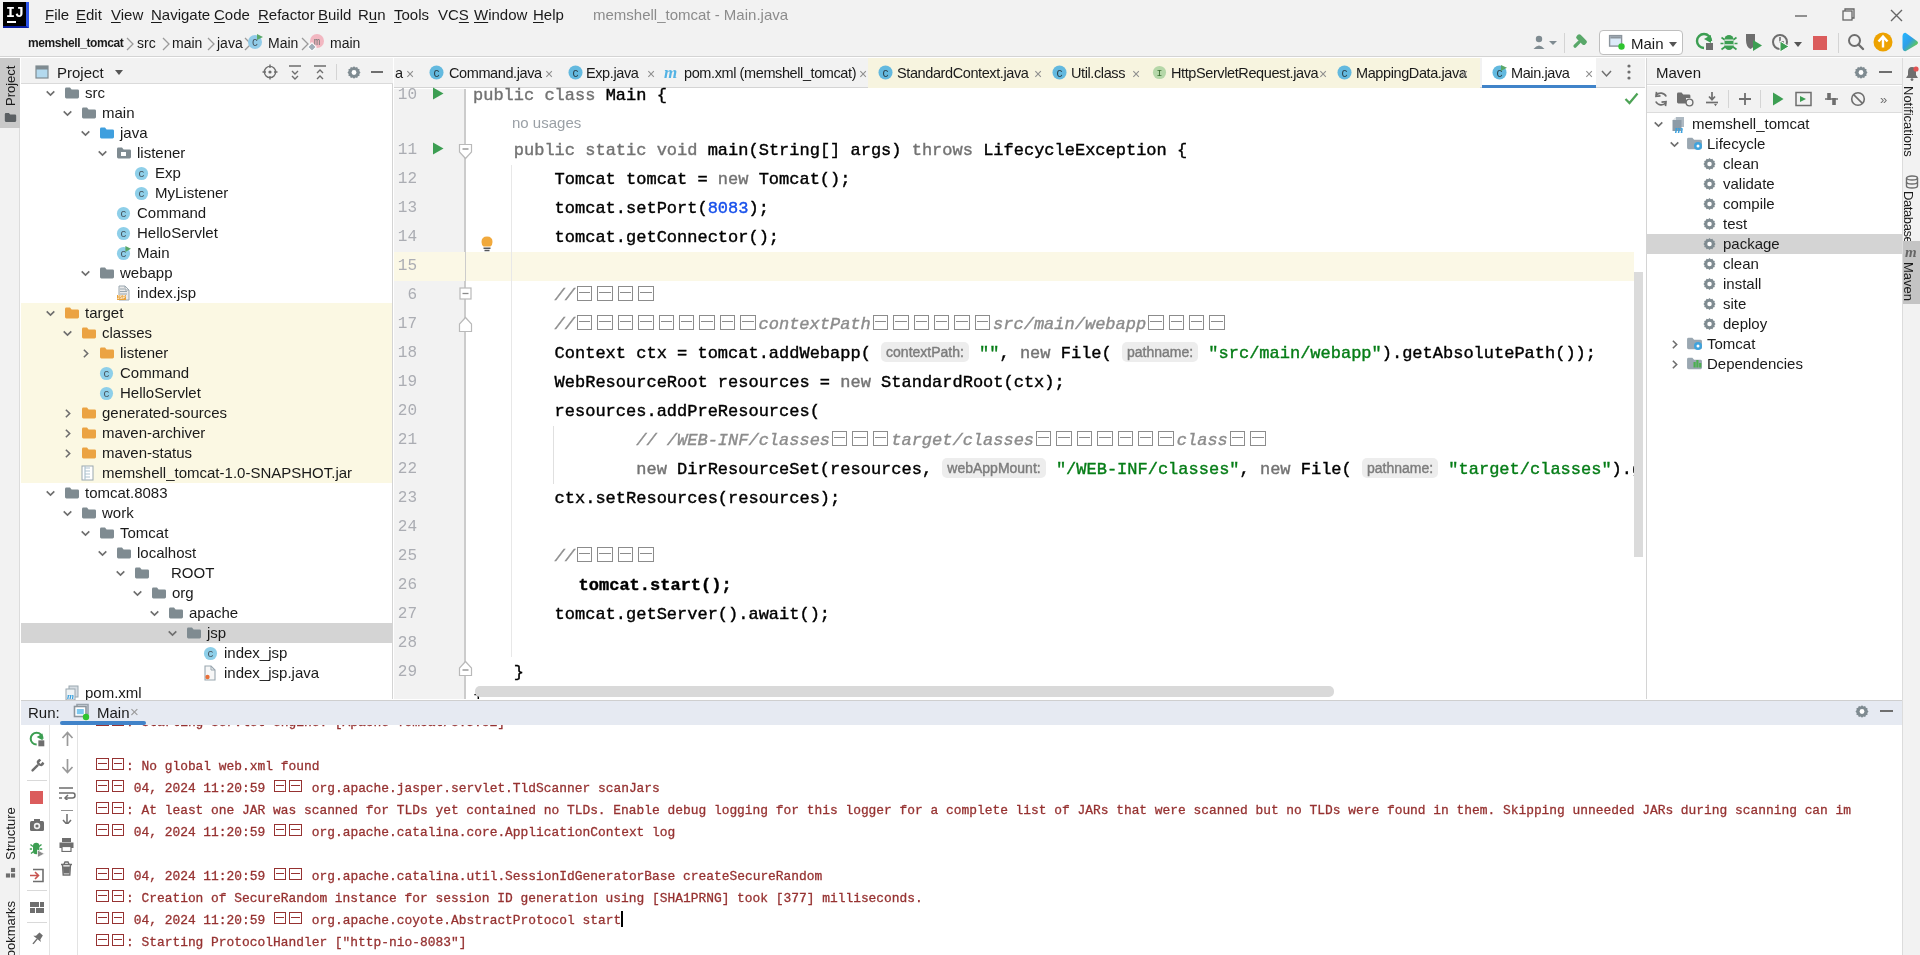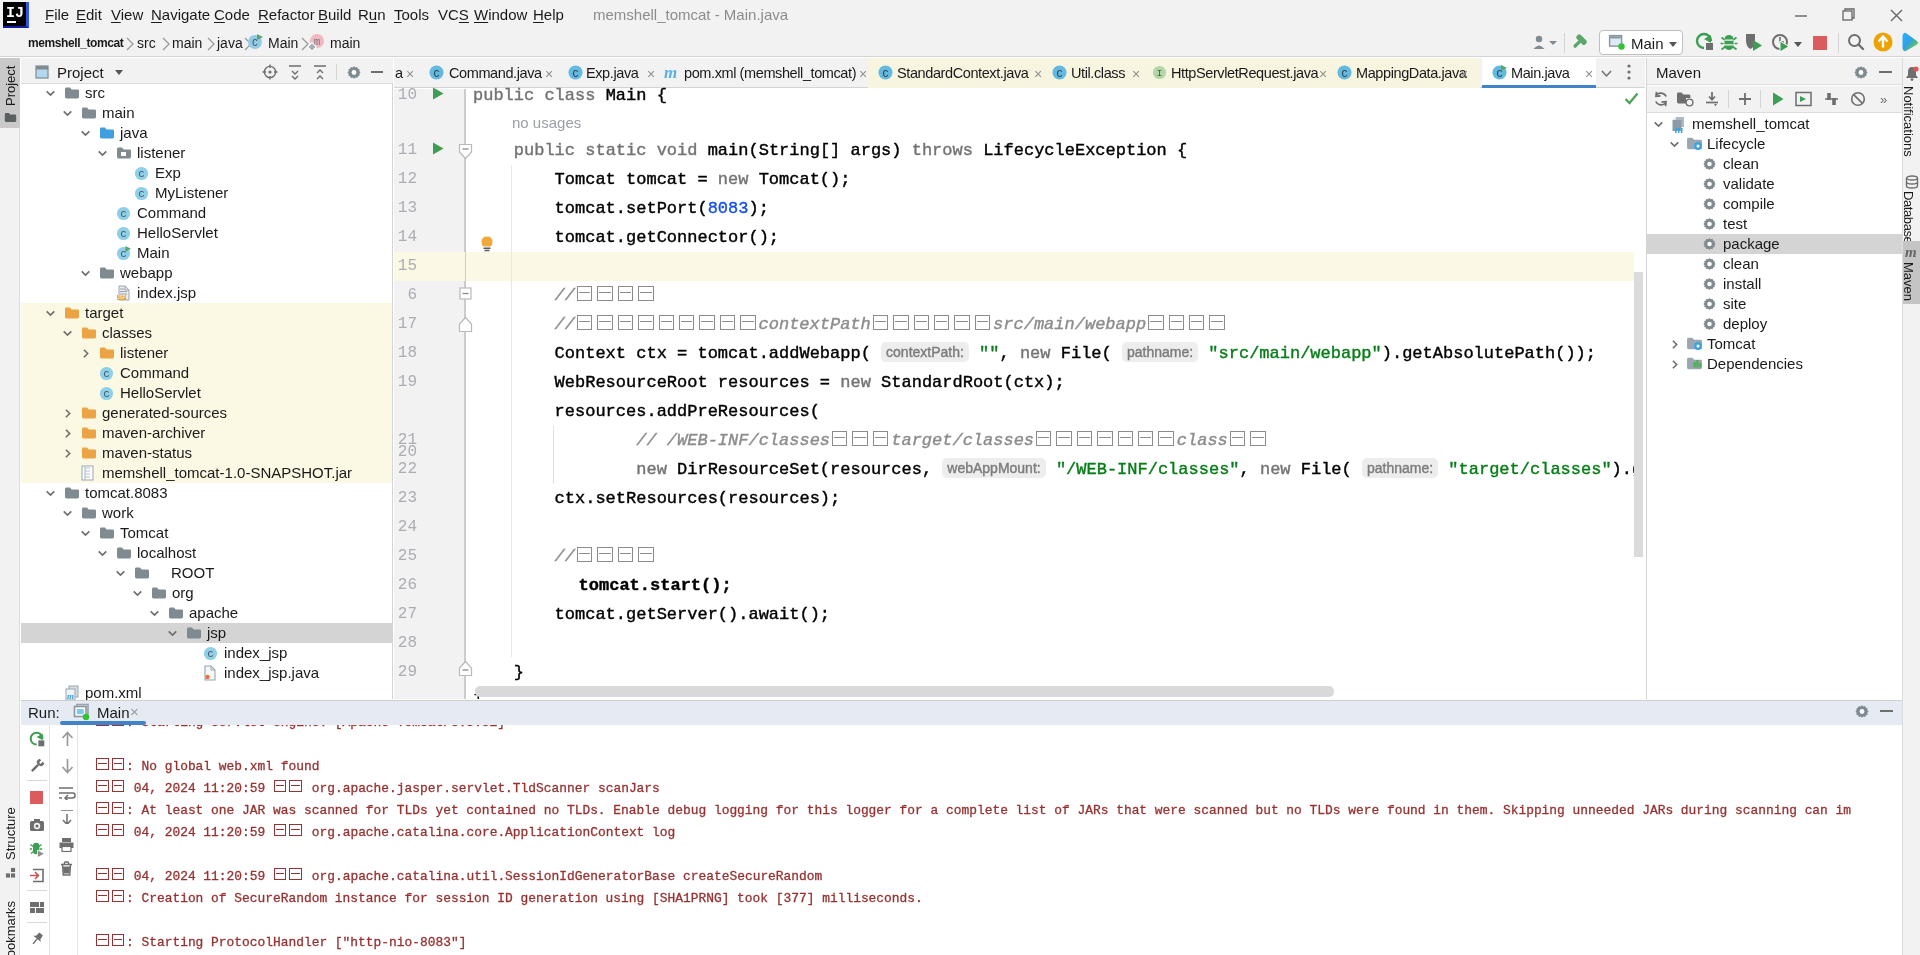--- a/index.html
+++ b/index.html
@@ -525,21 +525,21 @@
 <div class="lnum" style="left:365px;top:81px;">10</div>
 <div class="lnum" style="left:365px;top:136px;">11</div>
 <div class="lnum" style="left:365px;top:165px;">12</div>
 <div class="lnum" style="left:365px;top:194px;">13</div>
 <div class="lnum" style="left:365px;top:223px;">14</div>
 <div class="lnum" style="left:365px;top:252px;">15</div>
 <div class="lnum" style="left:365px;top:281px;">6</div>
 <div class="lnum" style="left:365px;top:310px;">17</div>
 <div class="lnum" style="left:365px;top:339px;">18</div>
 <div class="lnum" style="left:365px;top:368px;">19</div>
-<div class="lnum" style="left:365px;top:397px;margin-top:41px;">20</div>
+<div class="lnum" style="left:365px;top:397px;">20</div>
 <div class="lnum" style="left:365px;top:426px;">21</div>
 <div class="lnum" style="left:365px;top:455px;">22</div>
 <div class="lnum" style="left:365px;top:484px;">23</div>
 <div class="lnum" style="left:365px;top:513px;">24</div>
 <div class="lnum" style="left:365px;top:542px;">25</div>
 <div class="lnum" style="left:365px;top:571px;">26</div>
 <div class="lnum" style="left:365px;top:600px;">27</div>
 <div class="lnum" style="left:365px;top:629px;">28</div>
 <div class="lnum" style="left:365px;top:658px;">29</div>
 
@@ -812,14 +812,15 @@
  <path d="M4 5.5 H11 L10.6 12.5 H4.4 Z" fill="#6E6E6E"></path>
 </svg>
 <div class="abs" id="console">
 <div class="con" style="left:16px;top:-13px;"><span class="cjC"></span><span class="cjC"></span>: Starting Servlet engine: [Apache Tomcat/8.5.81]</div>
 <div class="con" style="left:16px;top:31px;"><span class="cjC"></span><span class="cjC"></span>: No global web.xml found</div>
 <div class="con" style="left:16px;top:53px;"><span class="cjC"></span><span class="cjC"></span> 04, 2024 11:20:59 <span class="cjC"></span><span class="cjC"></span> org.apache.jasper.servlet.TldScanner scanJars</div>
 <div class="con" style="left:16px;top:75px;"><span class="cjC"></span><span class="cjC"></span>: At least one JAR was scanned for TLDs yet contained no TLDs. Enable debug logging for this logger for a complete list of JARs that were scanned but no TLDs were found in them. Skipping unneeded JARs during scanning can im</div>
 <div class="con" style="left:16px;top:97px;"><span class="cjC"></span><span class="cjC"></span> 04, 2024 11:20:59 <span class="cjC"></span><span class="cjC"></span> org.apache.catalina.core.ApplicationContext log</div>
 <div class="con" style="left:16px;top:141px;"><span class="cjC"></span><span class="cjC"></span> 04, 2024 11:20:59 <span class="cjC"></span><span class="cjC"></span> org.apache.catalina.util.SessionIdGeneratorBase createSecureRandom</div>
 <div class="con" style="left:16px;top:163px;"><span class="cjC"></span><span class="cjC"></span>: Creation of SecureRandom instance for session ID generation using [SHA1PRNG] took [377] milliseconds.</div>
+<div class="con" style="left:16px;top:185px;"><span class="cjC"></span><span class="cjC"></span> 04, 2024 11:20:59 <span class="cjC"></span><span class="cjC"></span> org.apache.coyote.AbstractProtocol start<span style="display:inline-block;width:2px;height:16px;background:#000;vertical-align:-3px;"></span></div>
 <div class="con" style="left:16px;top:207px;"><span class="cjC"></span><span class="cjC"></span>: Starting ProtocolHandler ["http-nio-8083"]</div>
 </div>
 
 </body></html>

